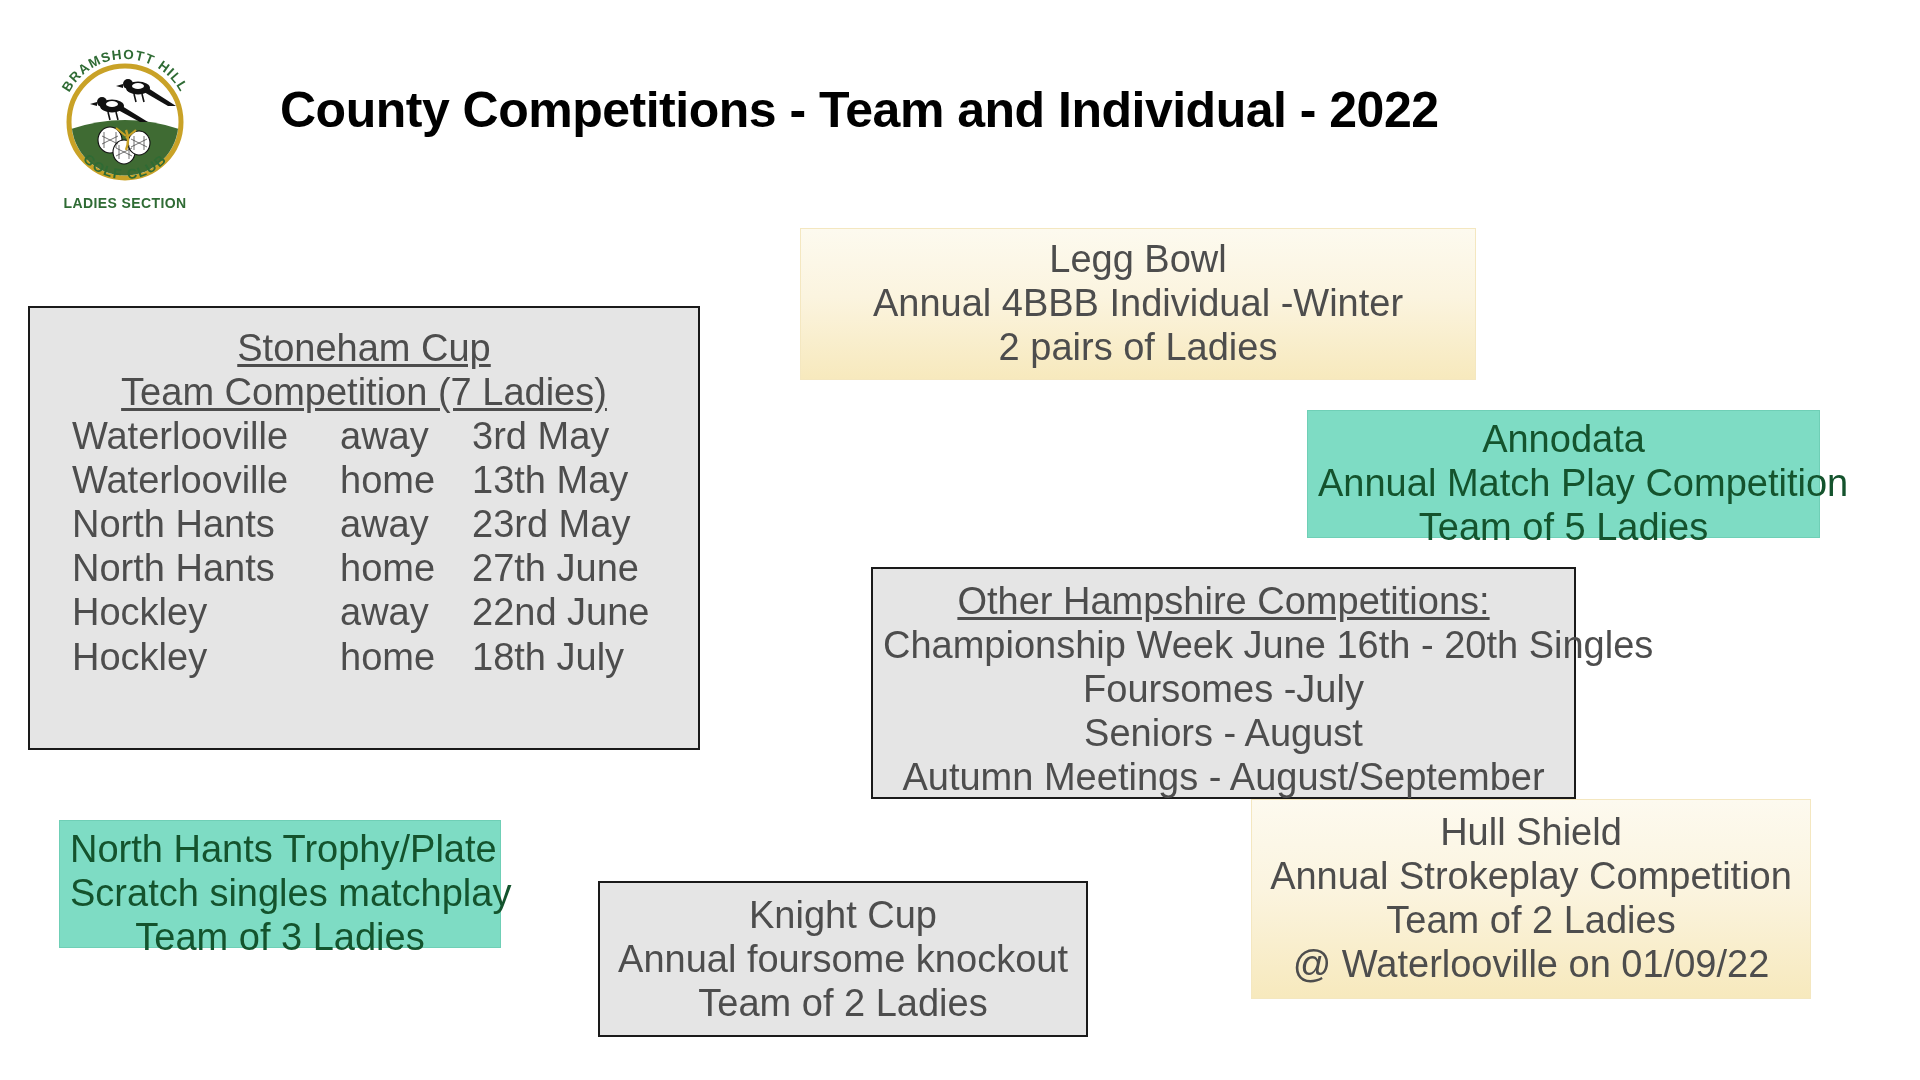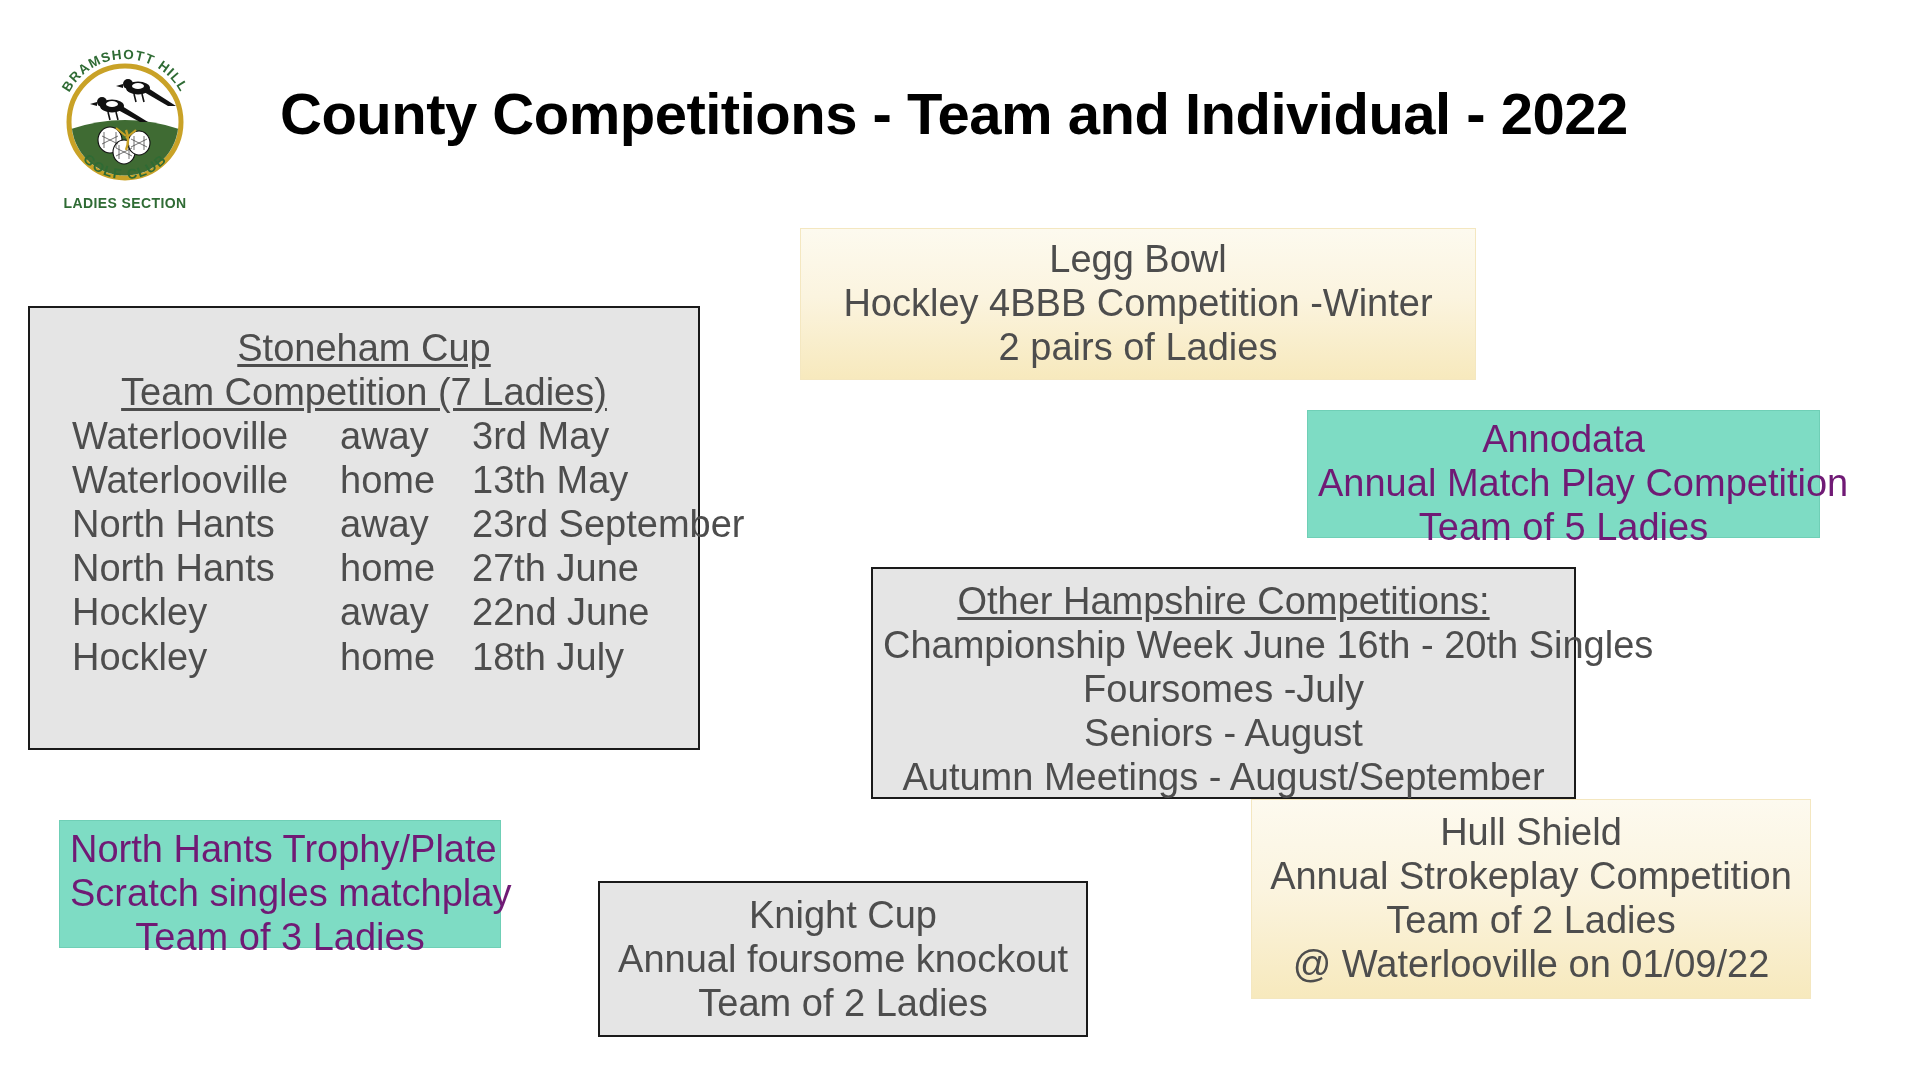--- a/index.html
+++ b/index.html
@@ -27,21 +27,21 @@
   }
   .logo svg { display:block; width:170px; height:200px; }
 
   
   .page-title {
     position: absolute;
     left: 280px;
     top: 84px;
     width: 1300px;
     text-align: left;
-    font-size: 58px;
+    font-size: 50px;
     font-weight: bold;
     color: #000000;
     letter-spacing: -0.5px;
     white-space: nowrap;
     line-height: 1.05;
   }
 
   
   .card {
     position: absolute;
@@ -50,21 +50,21 @@
     line-height: 1.16;
     color: #4d4d4d;
   }
   .card-plain {
     background: #e5e5e5;
     border: 2px solid #1a1a1a;
   }
   .card-teal {
     background: #7edcc4;
     border: 1px solid #6fcfb6;
-    color: #701a75;
+    color: #14532d;
   }
   .card-cream {
     background: linear-gradient(180deg, #fdfaef 0%, #fbf4df 45%, #f7e9bd 100%);
     border: 1px solid #f4e7c0;
   }
   .line { display: block; white-space: nowrap; }
   .center { text-align: center; }
   .u { text-decoration: underline; text-underline-offset: 3px; }
 
   
@@ -210,42 +210,42 @@
     <span class="date">3rd May</span>
   </div>
   <div class="fixture">
     <span class="club">Waterlooville</span>
     <span class="venue">home</span>
     <span class="date">13th May</span>
   </div>
   <div class="fixture">
     <span class="club">North Hants</span>
     <span class="venue">away</span>
-    <span class="date">23rd September</span>
+    <span class="date">23rd May</span>
   </div>
   <div class="fixture">
     <span class="club">North Hants</span>
     <span class="venue">home</span>
     <span class="date">27th June</span>
   </div>
   <div class="fixture">
     <span class="club">Hockley</span>
     <span class="venue">away</span>
     <span class="date">22nd June</span>
   </div>
   <div class="fixture">
     <span class="club">Hockley</span>
     <span class="venue">home</span>
     <span class="date">18th July</span>
   </div>
 </div>
 
 <div class="card card-cream center" id="legg">
   <span class="line">Legg Bowl</span>
-  <span class="line">Hockley 4BBB Competition -Winter</span>
+  <span class="line">Annual 4BBB Individual -Winter</span>
   <span class="line">2 pairs of Ladies</span>
 </div>
 
 <div class="card card-teal center" id="annodata">
   <span class="line">Annodata</span>
   <span class="line">Annual Match Play Competition</span>
   <span class="line">Team of 5 Ladies</span>
 </div>
 
 <div class="card card-plain center" id="hampshire">

